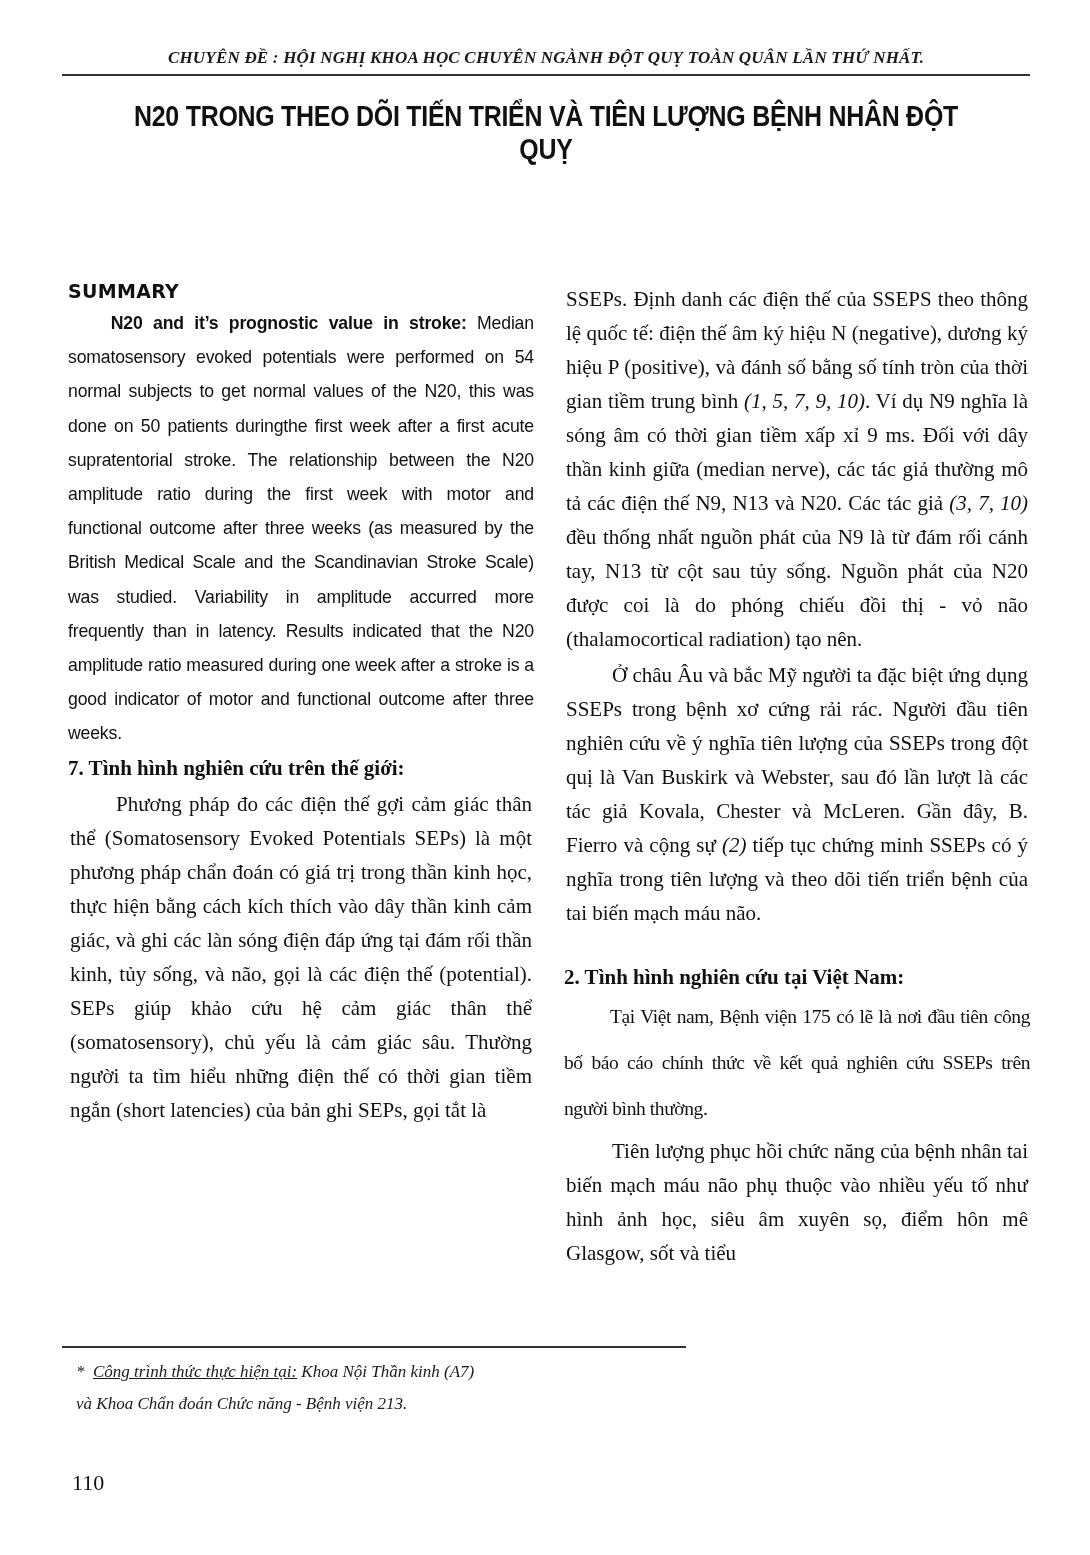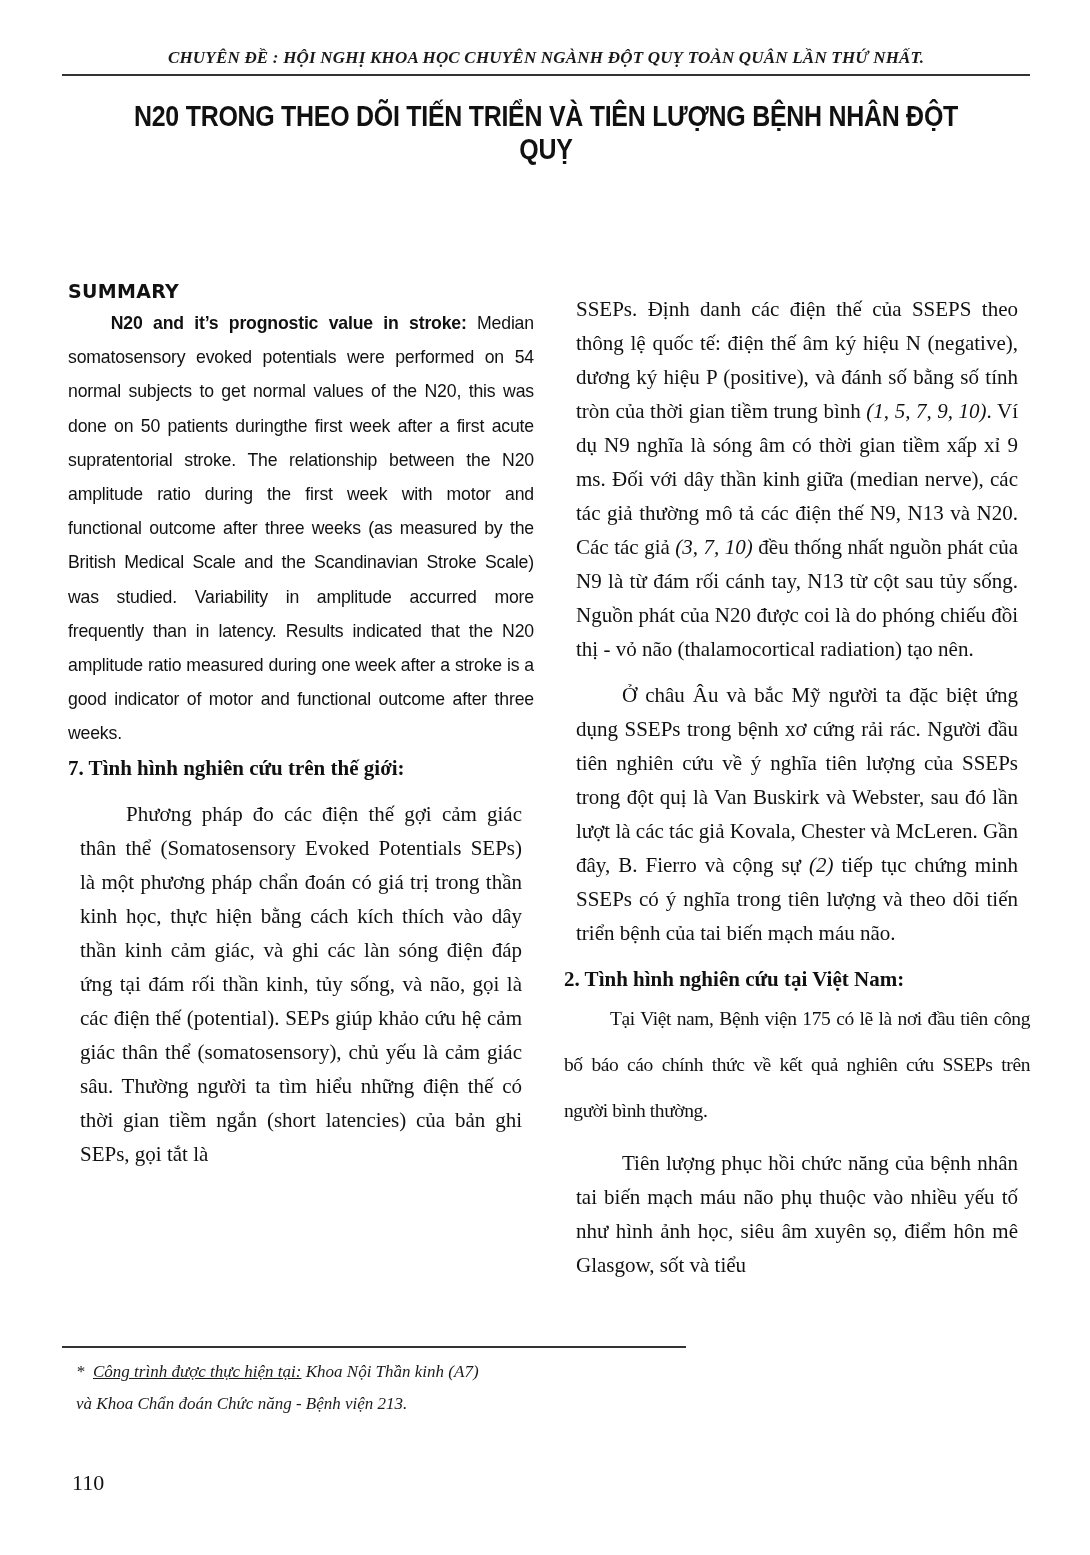--- a/index.html
+++ b/index.html
@@ -45,21 +45,21 @@
   .sec-head {
     font-family: "DejaVu Sans", sans-serif; font-weight: bold; font-size: 19px;
     margin: 38px 0 14px 0;
   }
   .sub-head {
     font-family: "Liberation Serif", serif; font-weight: bold; font-size: 21px;
     margin: 0; line-height: 34px;
   }
   .body-serif {
     font-family: "Liberation Serif", serif; font-size: 21px; line-height: 34px;
-    text-align: justify; margin: 12px; text-indent: 46px;
+    text-align: justify; margin: 2px; text-indent: 46px;
   }
   .no-indent { text-indent: 0; }
   .body-serif i { font-style: italic; }
   .small-serif {
     font-family: "Liberation Serif", serif; font-size: 19.5px; line-height: 46px;
     text-align: justify; margin: 0; text-indent: 46px; letter-spacing: -0.4px;
   }
 
   .foot-rule {
     position: absolute; left: 62px; top: 1346px; width: 624px; height: 0;
@@ -92,25 +92,25 @@
 
     <div class="sub-head">7. Tình hình nghiên cứu trên thế giới:</div>
     <p class="body-serif">Phương pháp đo các điện thế gợi cảm giác thân thể (Somatosensory Evoked Potentials SEPs) là một phương pháp chẩn đoán có giá trị trong thần kinh học, thực hiện bằng cách kích thích vào dây thần kinh cảm giác, và ghi các làn sóng điện đáp ứng tại đám rối thần kinh, tủy sống, và não, gọi là các điện thế (potential). SEPs giúp khảo cứu hệ cảm giác thân thể (somatosensory), chủ yếu là cảm giác sâu. Thường người ta tìm hiểu những điện thế có thời gian tiềm ngắn (short latencies) của bản ghi SEPs, gọi tắt là</p>
   </div>
 
   <div class="col col-right">
     <p class="body-serif no-indent"><span>SSEPs. Định danh các điện thế của SSEPS theo thông lệ quốc tế: điện thế âm ký hiệu N (negative), dương ký hiệu P (positive), và đánh số bằng số tính tròn của thời gian tiềm trung bình </span><i>(1, 5, 7, 9, 10)</i><span>. Ví dụ N9 nghĩa là sóng âm có thời gian tiềm xấp xỉ 9 ms. Đối với dây thần kinh giữa (median nerve), các tác giả thường mô tả các điện thế N9, N13 và N20. Các tác giả </span><i>(3, 7, 10)</i><span> đều thống nhất nguồn phát của N9 là từ đám rối cánh tay, N13 từ cột sau tủy sống. Nguồn phát của N20 được coi là do phóng chiếu đồi thị - vỏ não (thalamocortical radiation) tạo nên.</span></p>
 
     <p class="body-serif"><span>Ở châu Âu và bắc Mỹ người ta đặc biệt ứng dụng SSEPs trong bệnh xơ cứng  rải rác. Người đầu tiên nghiên cứu về ý nghĩa tiên lượng của SSEPs trong đột quị là Van Buskirk và Webster, sau đó lần lượt là các tác giả Kovala, Chester và McLeren. Gần đây, B. Fierro và cộng sự </span><i>(2)</i><span> tiếp tục chứng minh SSEPs có ý nghĩa trong tiên lượng và theo dõi tiến triển bệnh của tai biến mạch máu não.</span></p>
 
-    <div class="sub-head" style="margin-top:3px;">2. Tình hình nghiên cứu tại Việt Nam:</div>
+    <div class="sub-head" style="margin-top:30px;">2. Tình hình nghiên cứu tại Việt Nam:</div>
     <p class="small-serif">Tại Việt nam, Bệnh viện 175 có lẽ là nơi đầu tiên công bố báo cáo chính thức về kết quả nghiên cứu SSEPs trên người bình thường.</p>
     <p class="body-serif">Tiên lượng phục hồi chức năng của bệnh nhân tai biến mạch máu não phụ thuộc vào nhiều yếu tố như hình ảnh học, siêu âm xuyên sọ, điểm hôn mê Glasgow, sốt và tiểu</p>
   </div>
 
   <div class="foot-rule"></div>
   <div class="footnote">
-    <div><span>*</span>&nbsp; <span class="u">Công trình được thực hiện tại:</span><span> Khoa Nội Thần kinh (A7)</span></div>
+    <div><span>*</span>&nbsp; <span class="u">Công trình thức thực hiện tại:</span><span> Khoa Nội Thần kinh (A7)</span></div>
     <div>và Khoa Chẩn đoán Chức năng -  Bệnh viện 213.</div>
   </div>
 
   <div class="page-number">110</div>
 </div>
 
 </body></html>

